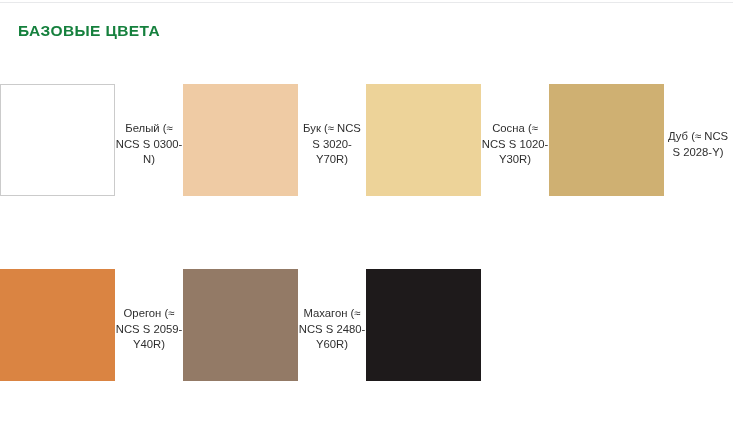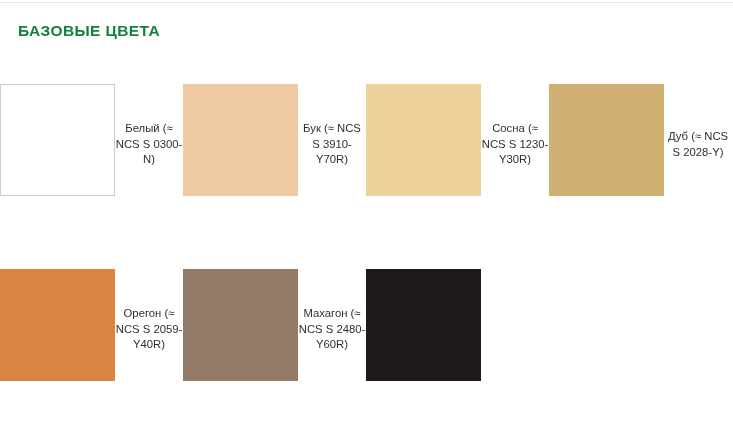--- a/index.html
+++ b/index.html
@@ -93,26 +93,26 @@
 
   <div class="swatch-grid">
 
     <div class="swatch-cell">
       <div class="swatch-chip bordered" style="background: rgb(255, 255, 255);"></div>
       <div class="swatch-label">Белый (≈ NCS S 0300-N)</div>
     </div>
 
     <div class="swatch-cell">
       <div class="swatch-chip" style="background: rgb(239, 203, 164);"></div>
-      <div class="swatch-label">Бук (≈ NCS S 3910-Y70R)</div>
+      <div class="swatch-label">Бук (≈ NCS S 3020-Y70R)</div>
     </div>
 
     <div class="swatch-cell">
       <div class="swatch-chip" style="background: rgb(237, 211, 153);"></div>
-      <div class="swatch-label">Сосна (≈ NCS S 1230-Y30R)</div>
+      <div class="swatch-label">Сосна (≈ NCS S 1020-Y30R)</div>
     </div>
 
     <div class="swatch-cell">
       <div class="swatch-chip" style="background: rgb(207, 176, 114);"></div>
       <div class="swatch-label">Дуб (≈ NCS S 2028-Y)</div>
     </div>
 
     <div class="swatch-cell">
       <div class="swatch-chip" style="background: rgb(218, 132, 66);"></div>
       <div class="swatch-label">Орегон (≈ NCS S 2059-Y40R)</div>

